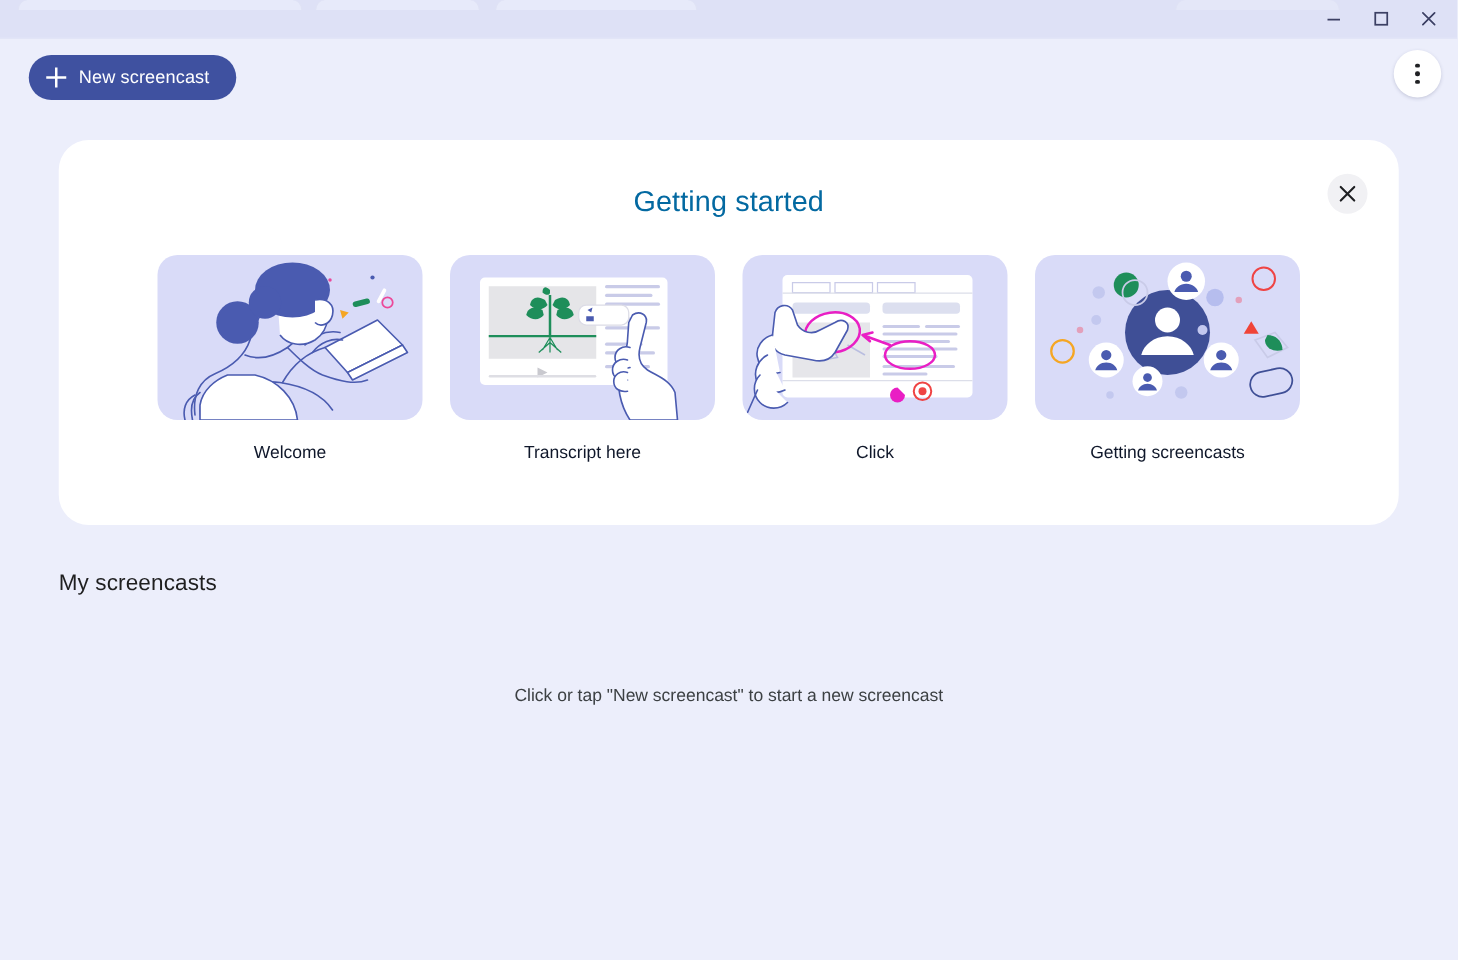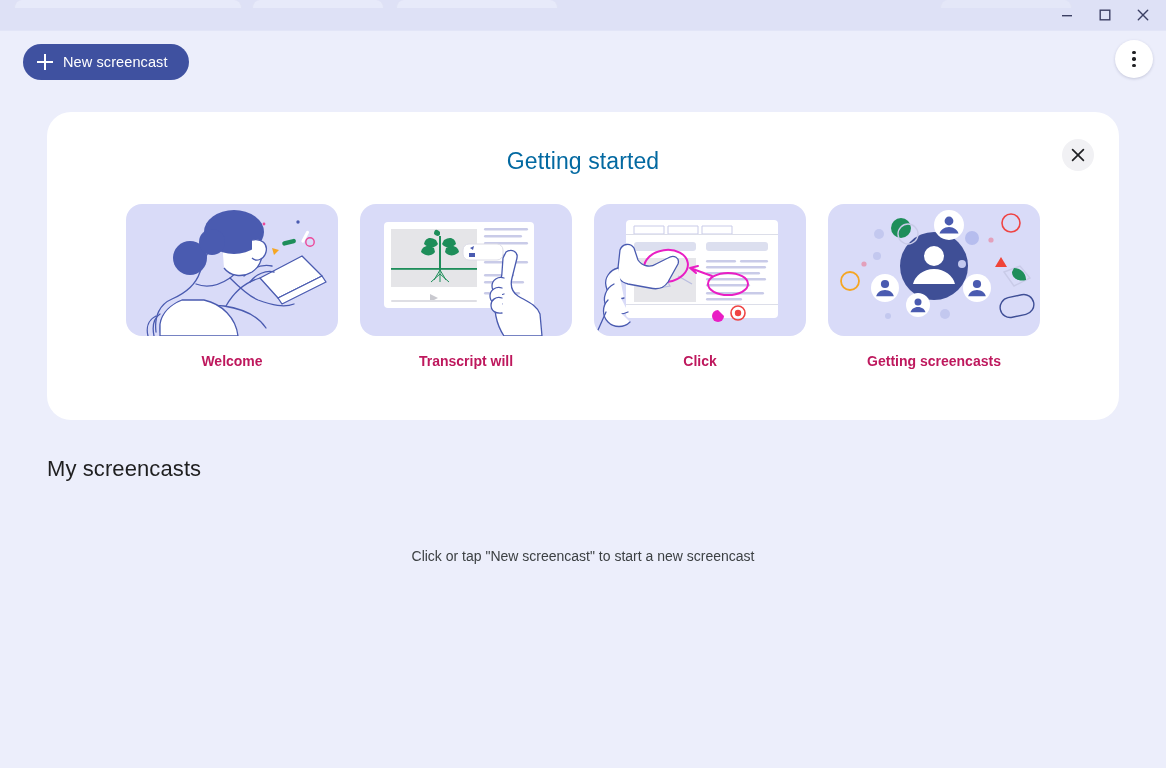--- a/index.html
+++ b/index.html
@@ -185,30 +185,29 @@
     border-radius: 16px;
     background: #d9dbf8;
     overflow: hidden;
     position: relative;
   }
   .tile svg { display: block; width: 212px; height: 132px; }
   .card-label {
     margin-top: 17px;
     text-align: center;
     font-size: 14px;
-    color: #be185d;
-    font-weight: bold;
+    color: #0f172a;
   }
 
   
   .section-title {
     position: absolute;
     left: 47px;
     top: 456px;
-    font-size: 22px;
+    font-size: 18px;
     color: #1f1f20;
     letter-spacing: .1px;
   }
   .empty-state {
     position: absolute;
     left: 0;
     top: 546px;
     width: 1166px;
     text-align: center;
     color: #3c4043;
@@ -338,21 +337,21 @@
             <path d="M110 44 l4 -2 l-1 4 z" fill="#4a5bb0"></path>
             <rect x="109" y="49" width="6" height="4" fill="#4a5bb0"></rect>
             <g fill="#ffffff" stroke="#4a5bb0" stroke-width="1.3" stroke-linejoin="round" stroke-linecap="round">
               <path d="M146 48 C152 44 158 48 157 54 L152 74 C150 82 152 88 158 92 C166 97 176 100 180 110 L182 132 L144 132 C136 120 133 104 136 92 C138 82 142 76 142 68 L143 54 Z"></path>
               <path d="M144 74 C138 72 132 76 132 82 C132 88 138 92 144 90"></path>
               <path d="M142 84 C136 82 130 86 130 92 C130 98 136 102 142 100"></path>
               <path d="M142 94 C136 92 131 96 131 101 C131 107 136 110 142 109"></path>
             </g>
           </svg>
         </div>
-        <div class="card-label">Transcript will</div>
+        <div class="card-label">Transcript here</div>
       </div>
 
       <div class="card">
         <div class="tile">
           <svg viewBox="0 0 212 132">
             <rect x="32" y="16" width="152" height="98" rx="4" fill="#ffffff"></rect>
             <g fill="none" stroke="#c9cbe8" stroke-width="1">
               <path d="M40 30 h30 v-8 h-30 z"></path>
               <path d="M74 30 h30 v-8 h-30 z"></path>
               <path d="M108 30 h30 v-8 h-30 z"></path>

